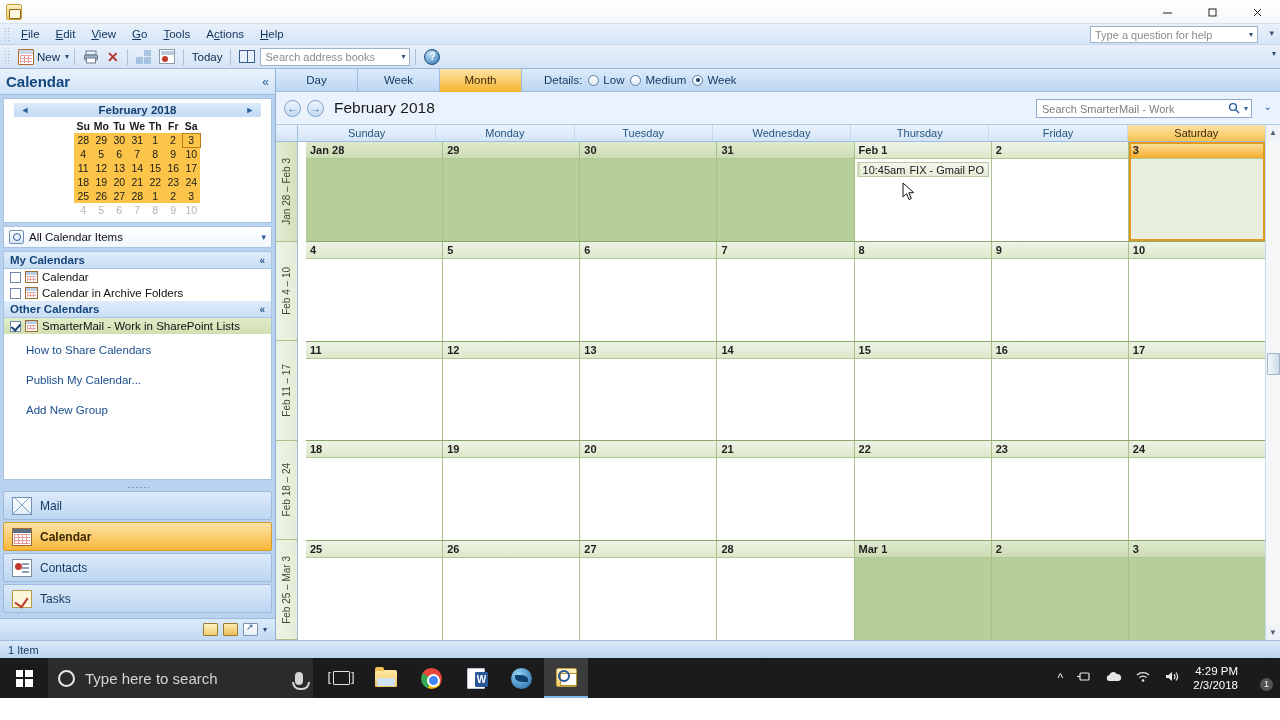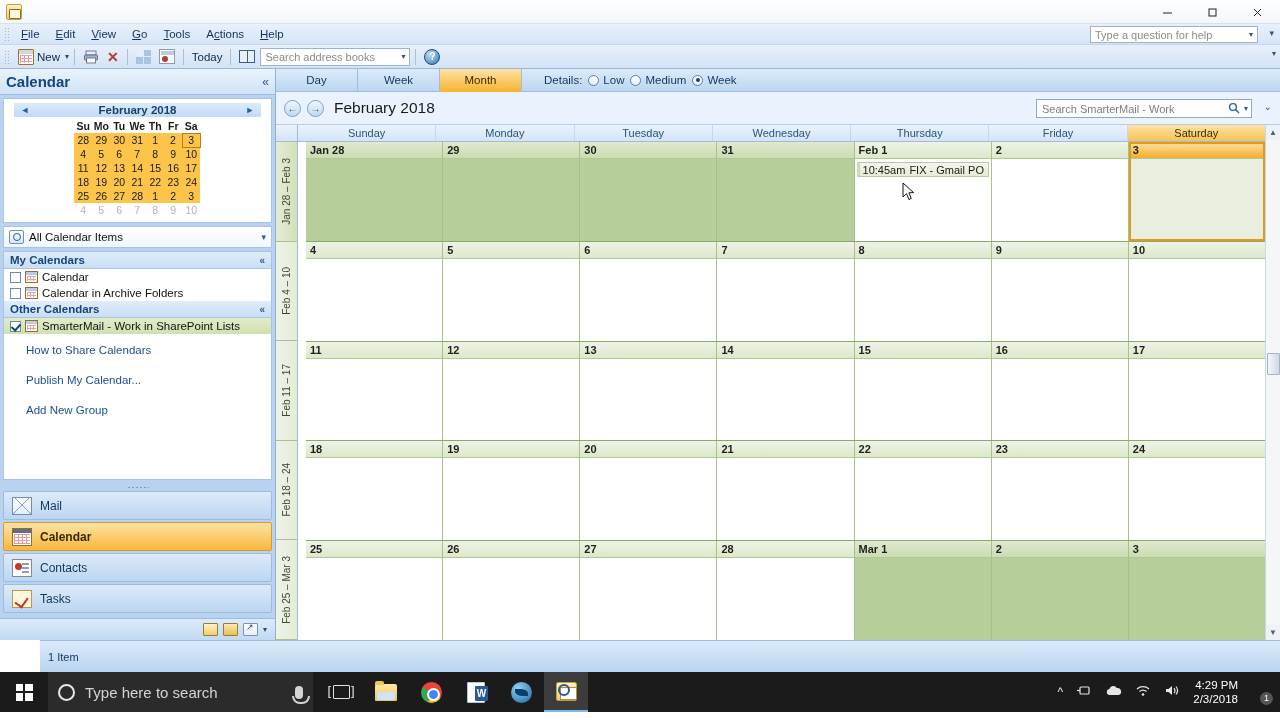--- a/index.html
+++ b/index.html
@@ -260,23 +260,23 @@
 
   .vscroll { width:15px; flex:none; background:#f0f0f0; border-left:1px solid #c3d8ee;
      display:flex; flex-direction:column; align-items:center; }
   .vs-arrow { height:15px; width:15px; display:flex;align-items:center;justify-content:center;
      font-size:8px; color:#4a6078; background:#eef2f6; }
   .vs-track { flex:1; width:15px; background:#f4f6f8; position:relative; }
   .vs-thumb { position:absolute; left:1px; right:1px; top:44%; height:22px;
      background:linear-gradient(90deg,#f3f7fb,#cdd9e6); border:1px solid #9fb4c9; border-radius:1px;}
 
   
-  .statusbar { height:32px; background:linear-gradient(#dcebfb,#b9d3f0);
+  .statusbar { height:18px; background:linear-gradient(#dcebfb,#b9d3f0);
      border-top:1px solid #9fbcdc; display:flex; align-items:center; padding-left:8px;
-     font-size:11px; color:#12365f;margin-left:40px; }
+     font-size:11px; color:#12365f; }
 
   
   .taskbar { height:40px; background:#1b1b1b; display:flex; align-items:center; color:#fff; }
   .tb-start { width:48px;height:40px; display:flex;align-items:center;justify-content:center;}
   .winlogo { width:17px;height:17px; display:grid; grid-template-columns:1fr 1fr;
      grid-template-rows:1fr 1fr; gap:2px; }
   .winlogo i { background:#fff; display:block; }
   .tb-search { width:265px; height:40px; background:#2b2b2b; display:flex; align-items:center;
      gap:10px; padding:0 10px; }
   .cortana { width:17px;height:17px;border:2px solid #e8e8e8;border-radius:50%; flex:none;}

